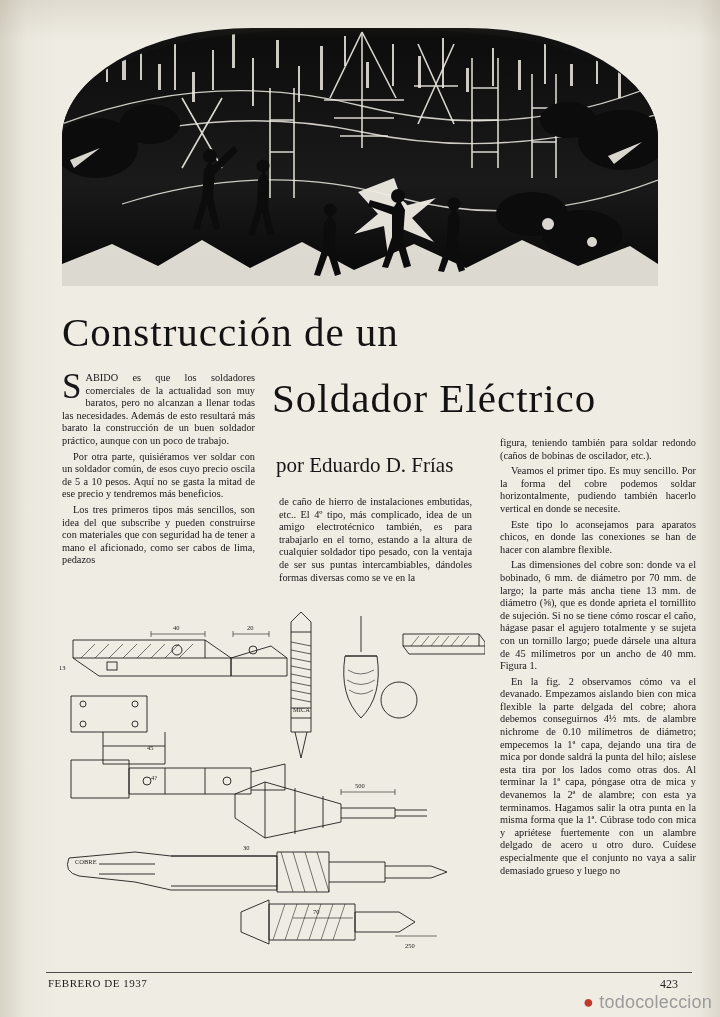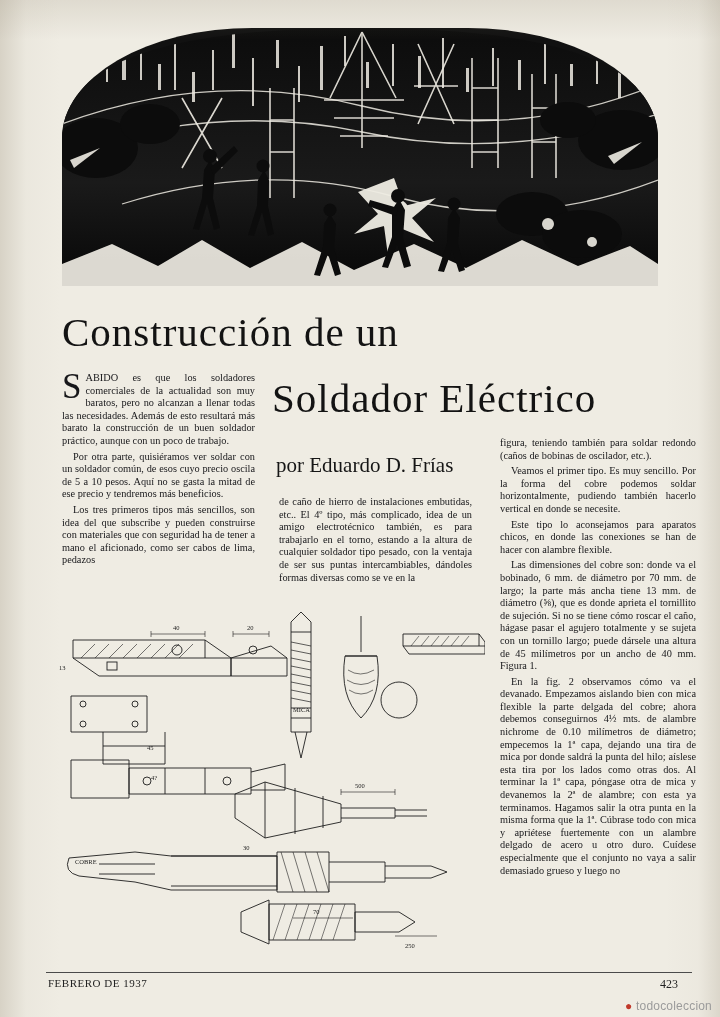--- a/index.html
+++ b/index.html
@@ -130,21 +130,21 @@
     left: 660px;
     top: 977px;
     font-size: 12px;
     color: #222;
   }
   .watermark {
     position: absolute;
     right: 8px;
     bottom: 4px;
     font-family: "Liberation Sans", sans-serif;
-    font-size: 12px;
+    font-size: 18px;
     color: #9b9b9b;
     letter-spacing: 0.2px;
     z-index: 6;
     margin-top: 20px;
   }
   .watermark .dot { color: #c0392b; }
 </style>
 </head>
 <body>
 

